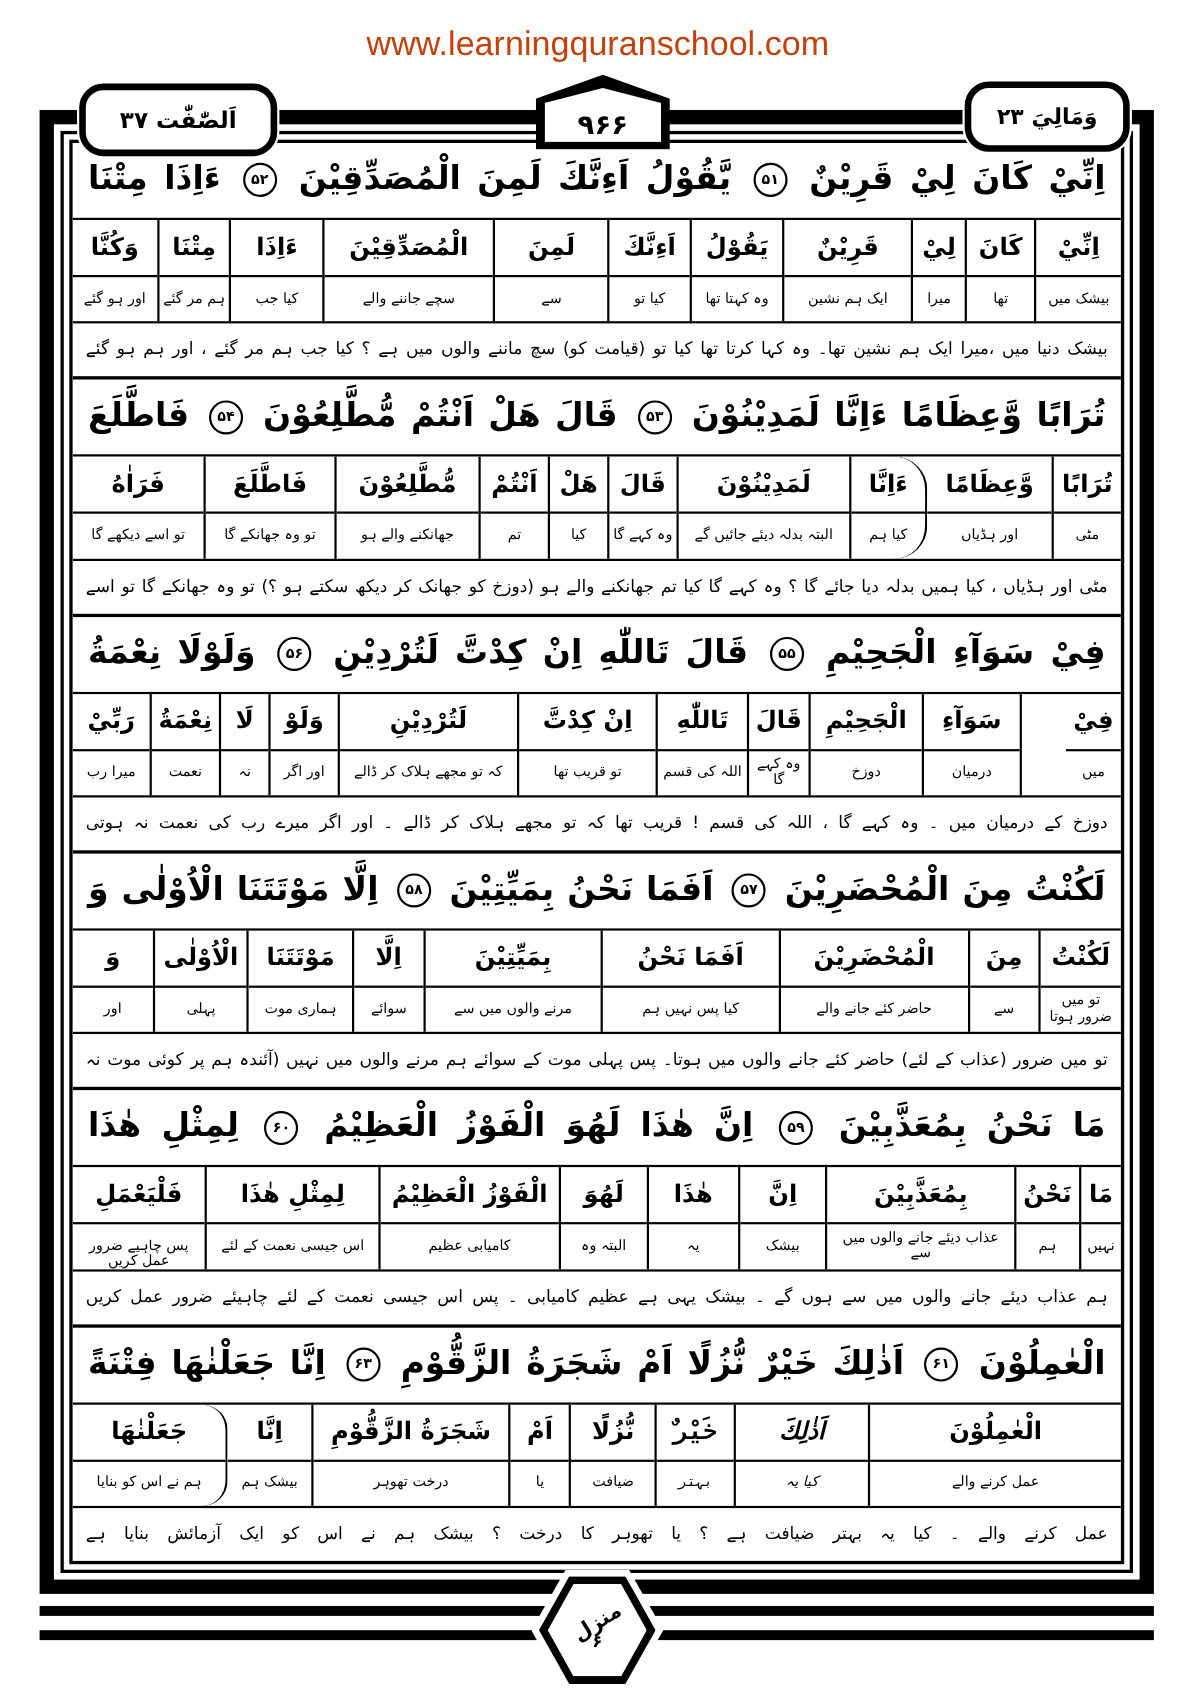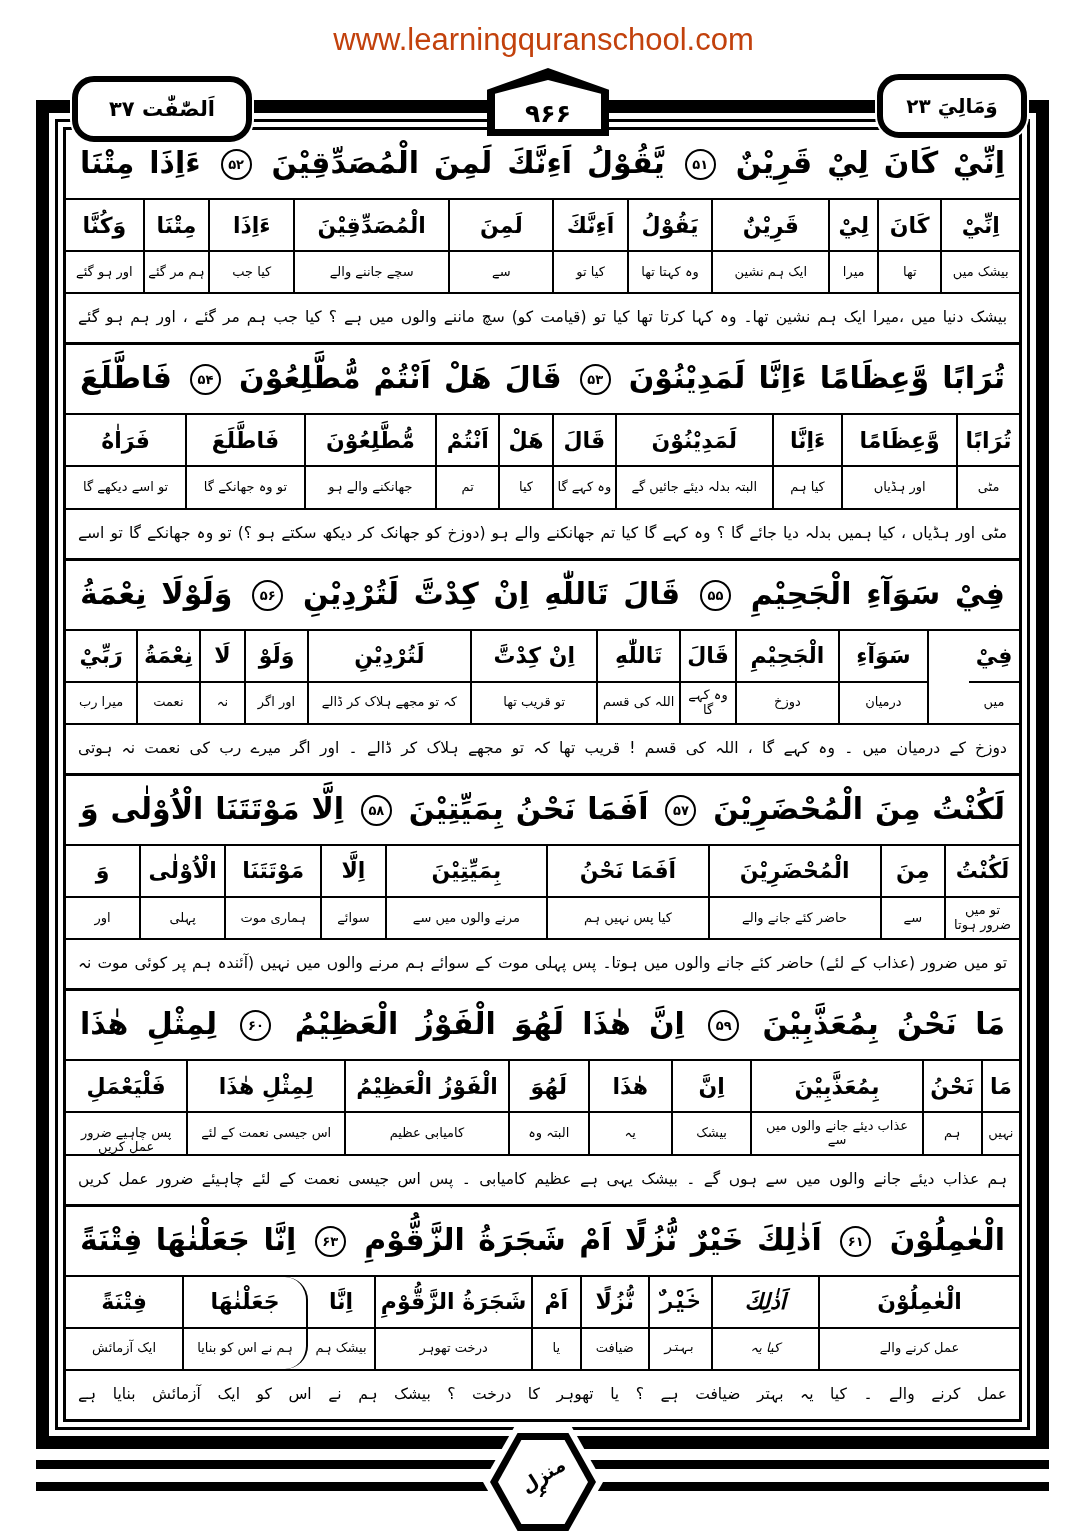--- a/index.html
+++ b/index.html
@@ -133,21 +133,21 @@
             <div class="ayah-line">تُرَابًا وَّعِظَامًا ءَاِنَّا لَمَدِيْنُوْنَ <span class="ayah-num">۵۳</span> قَالَ هَلْ اَنْتُمْ مُّطَّلِعُوْنَ <span class="ayah-num">۵۴</span> فَاطَّلَعَ فَرَاٰهُ</div>
             <div class="word-table">
               <div class="word-col" style="flex: 0.65 1 0px;">
                 <div class="wa">تُرَابًا</div>
                 <div class="wu">مٹی</div>
               </div>
               <div class="word-col" style="flex: 1.2 1 0px;">
                 <div class="wa">وَّعِظَامًا</div>
                 <div class="wu">اور ہڈیاں</div>
               </div>
-              <div class="word-col" style="flex: 0.72 1 0px;">
+              <div class="word-col" style="flex: 0.72 1 0px; border-radius: 30px;">
                 <div class="wa">ءَاِنَّا</div>
                 <div class="wu">کیا ہم</div>
               </div>
               <div class="word-col" style="flex: 1.65 1 0px;">
                 <div class="wa">لَمَدِيْنُوْنَ</div>
                 <div class="wu">البتہ بدلہ دیئے جائیں گے</div>
               </div>
               <div class="word-col" style="flex: 0.65 1 0px;">
                 <div class="wa">قَالَ</div>
                 <div class="wu">وہ کہے گا</div>
@@ -336,24 +336,20 @@
                 <div class="wa">شَجَرَةُ الزَّقُّوْمِ</div>
                 <div class="wu">درخت تھوہر</div>
               </div>
               <div class="word-col" style="flex: 0.6 1 0px;">
                 <div class="wa">اِنَّا</div>
                 <div class="wu">بیشک ہم</div>
               </div>
               <div class="word-col" style="flex: 1.1 1 0px; border-radius: 23px;">
                 <div class="wa">جَعَلْنٰهَا</div>
                 <div class="wu">ہم نے اس کو بنایا</div>
-              </div>
-              <div class="word-col" style="flex: 1.05 1 0px;">
-                <div class="wa">فِتْنَةً</div>
-                <div class="wu">ایک آزمائش</div>
               </div>
             </div>
             <div class="translation">عمل کرنے والے ۔ کیا یہ بہتر ضیافت ہے ؟ یا تھوہر کا درخت ؟ بیشک ہم نے اس کو ایک آزمائش بنایا ہے</div>
           </div>
         </div>
     </div>
   </div>
 
   <div class="rule rule-a"></div>
   <div class="rule rule-b"></div>

